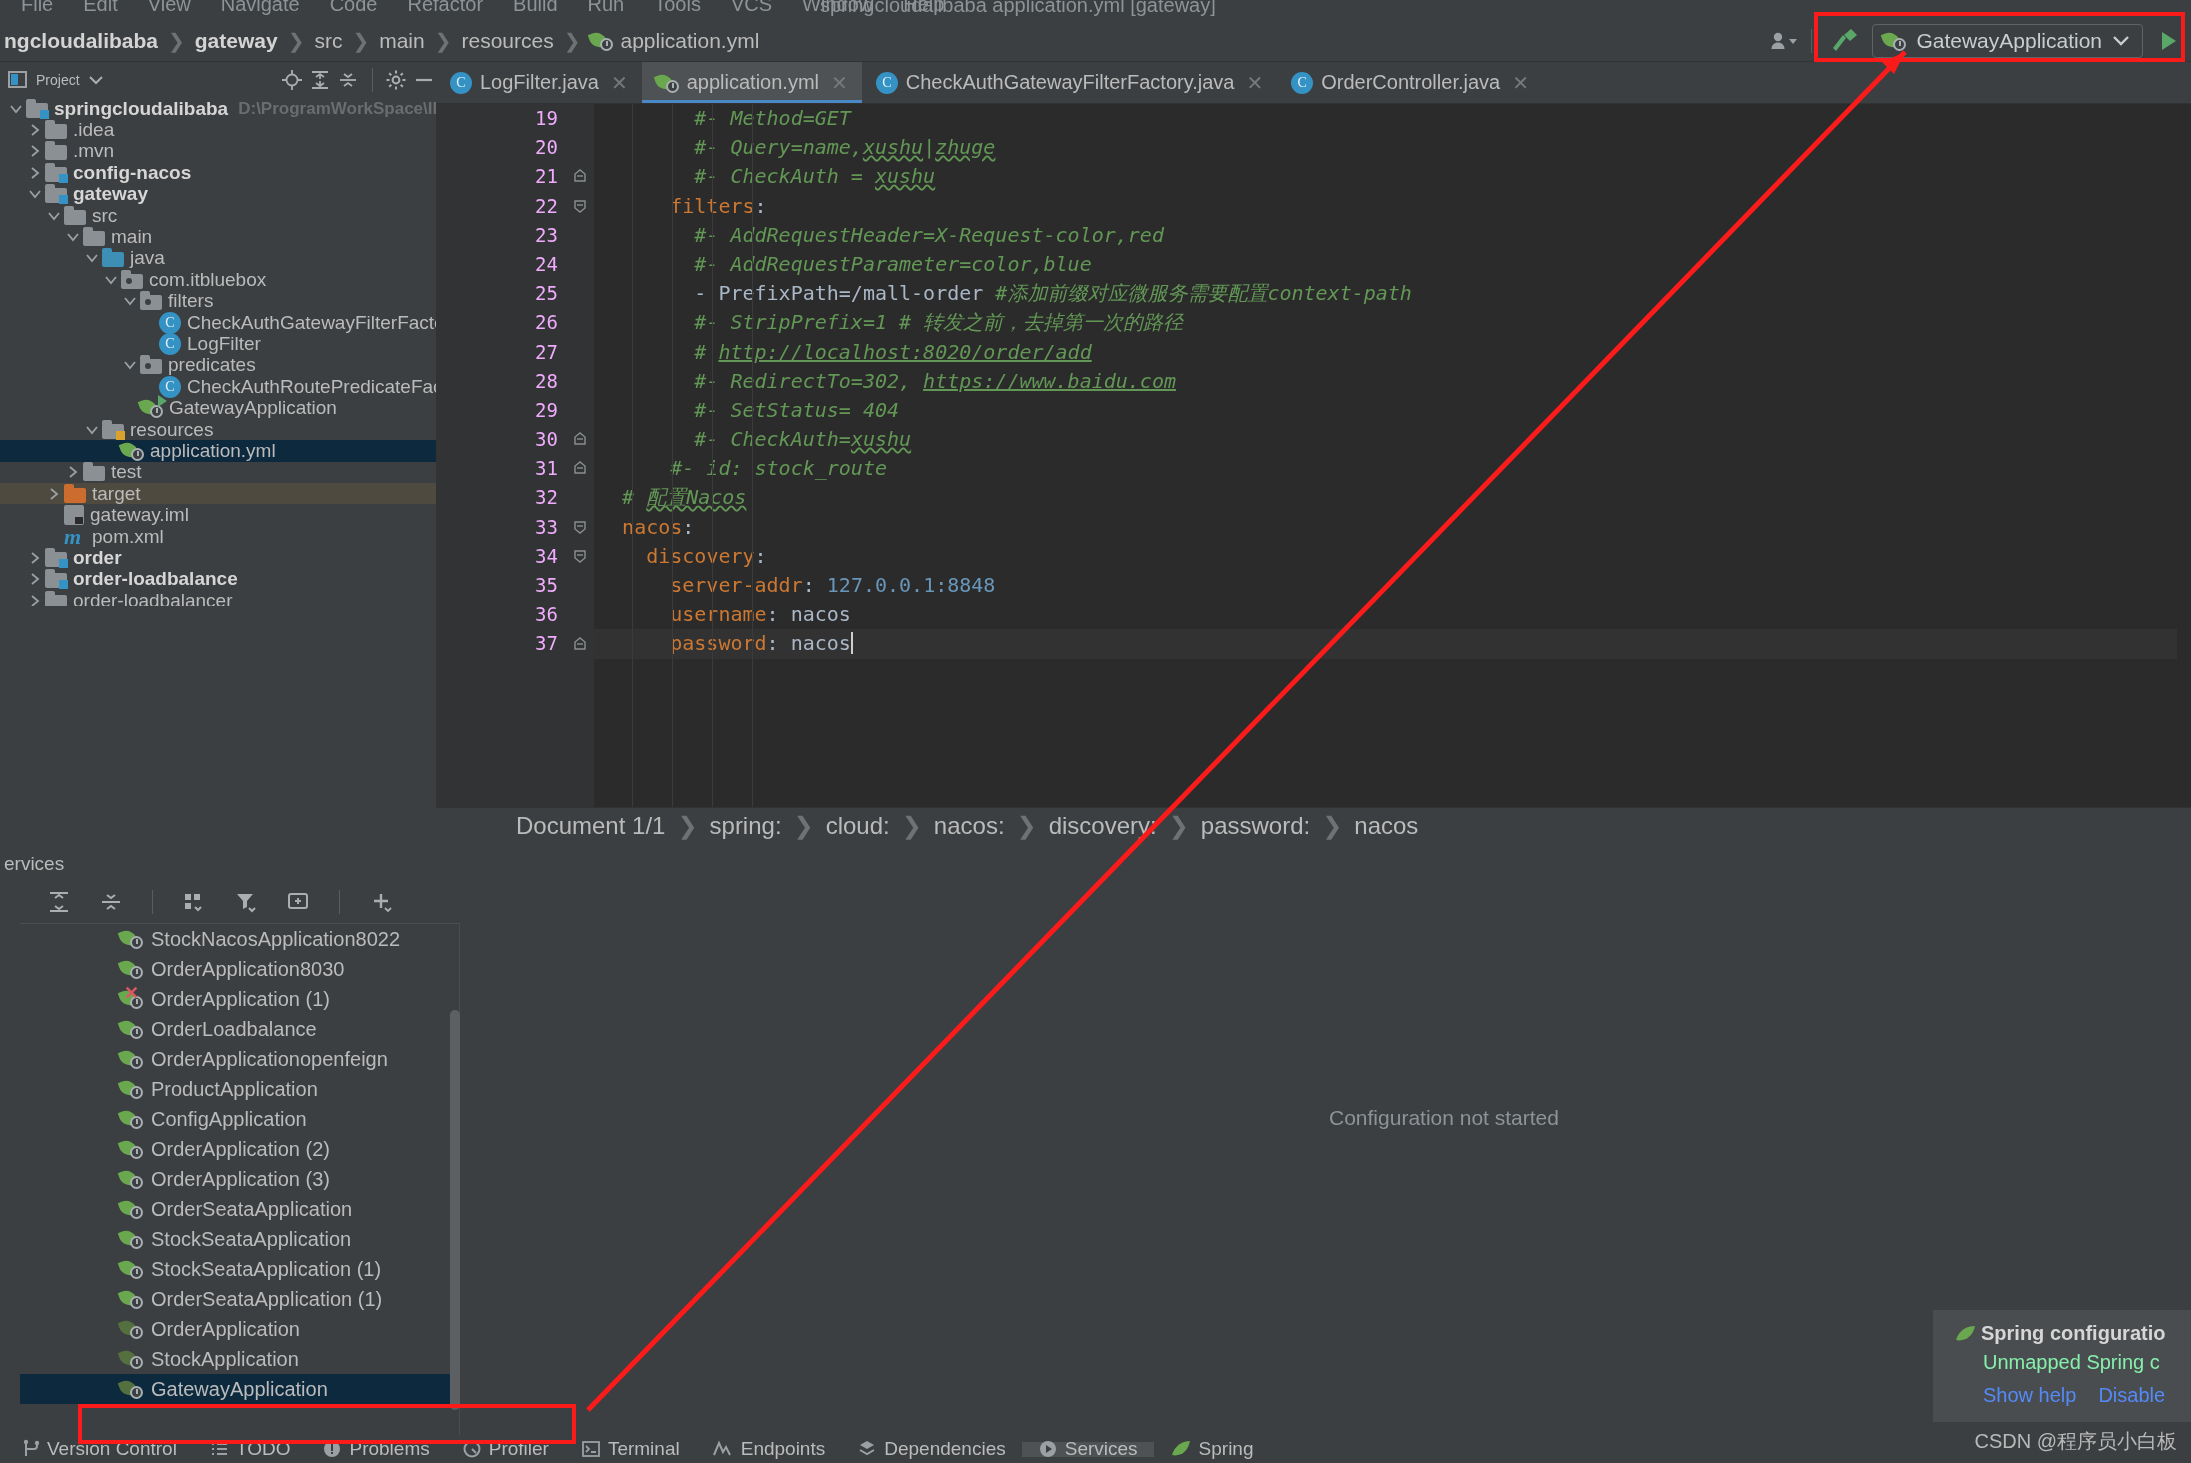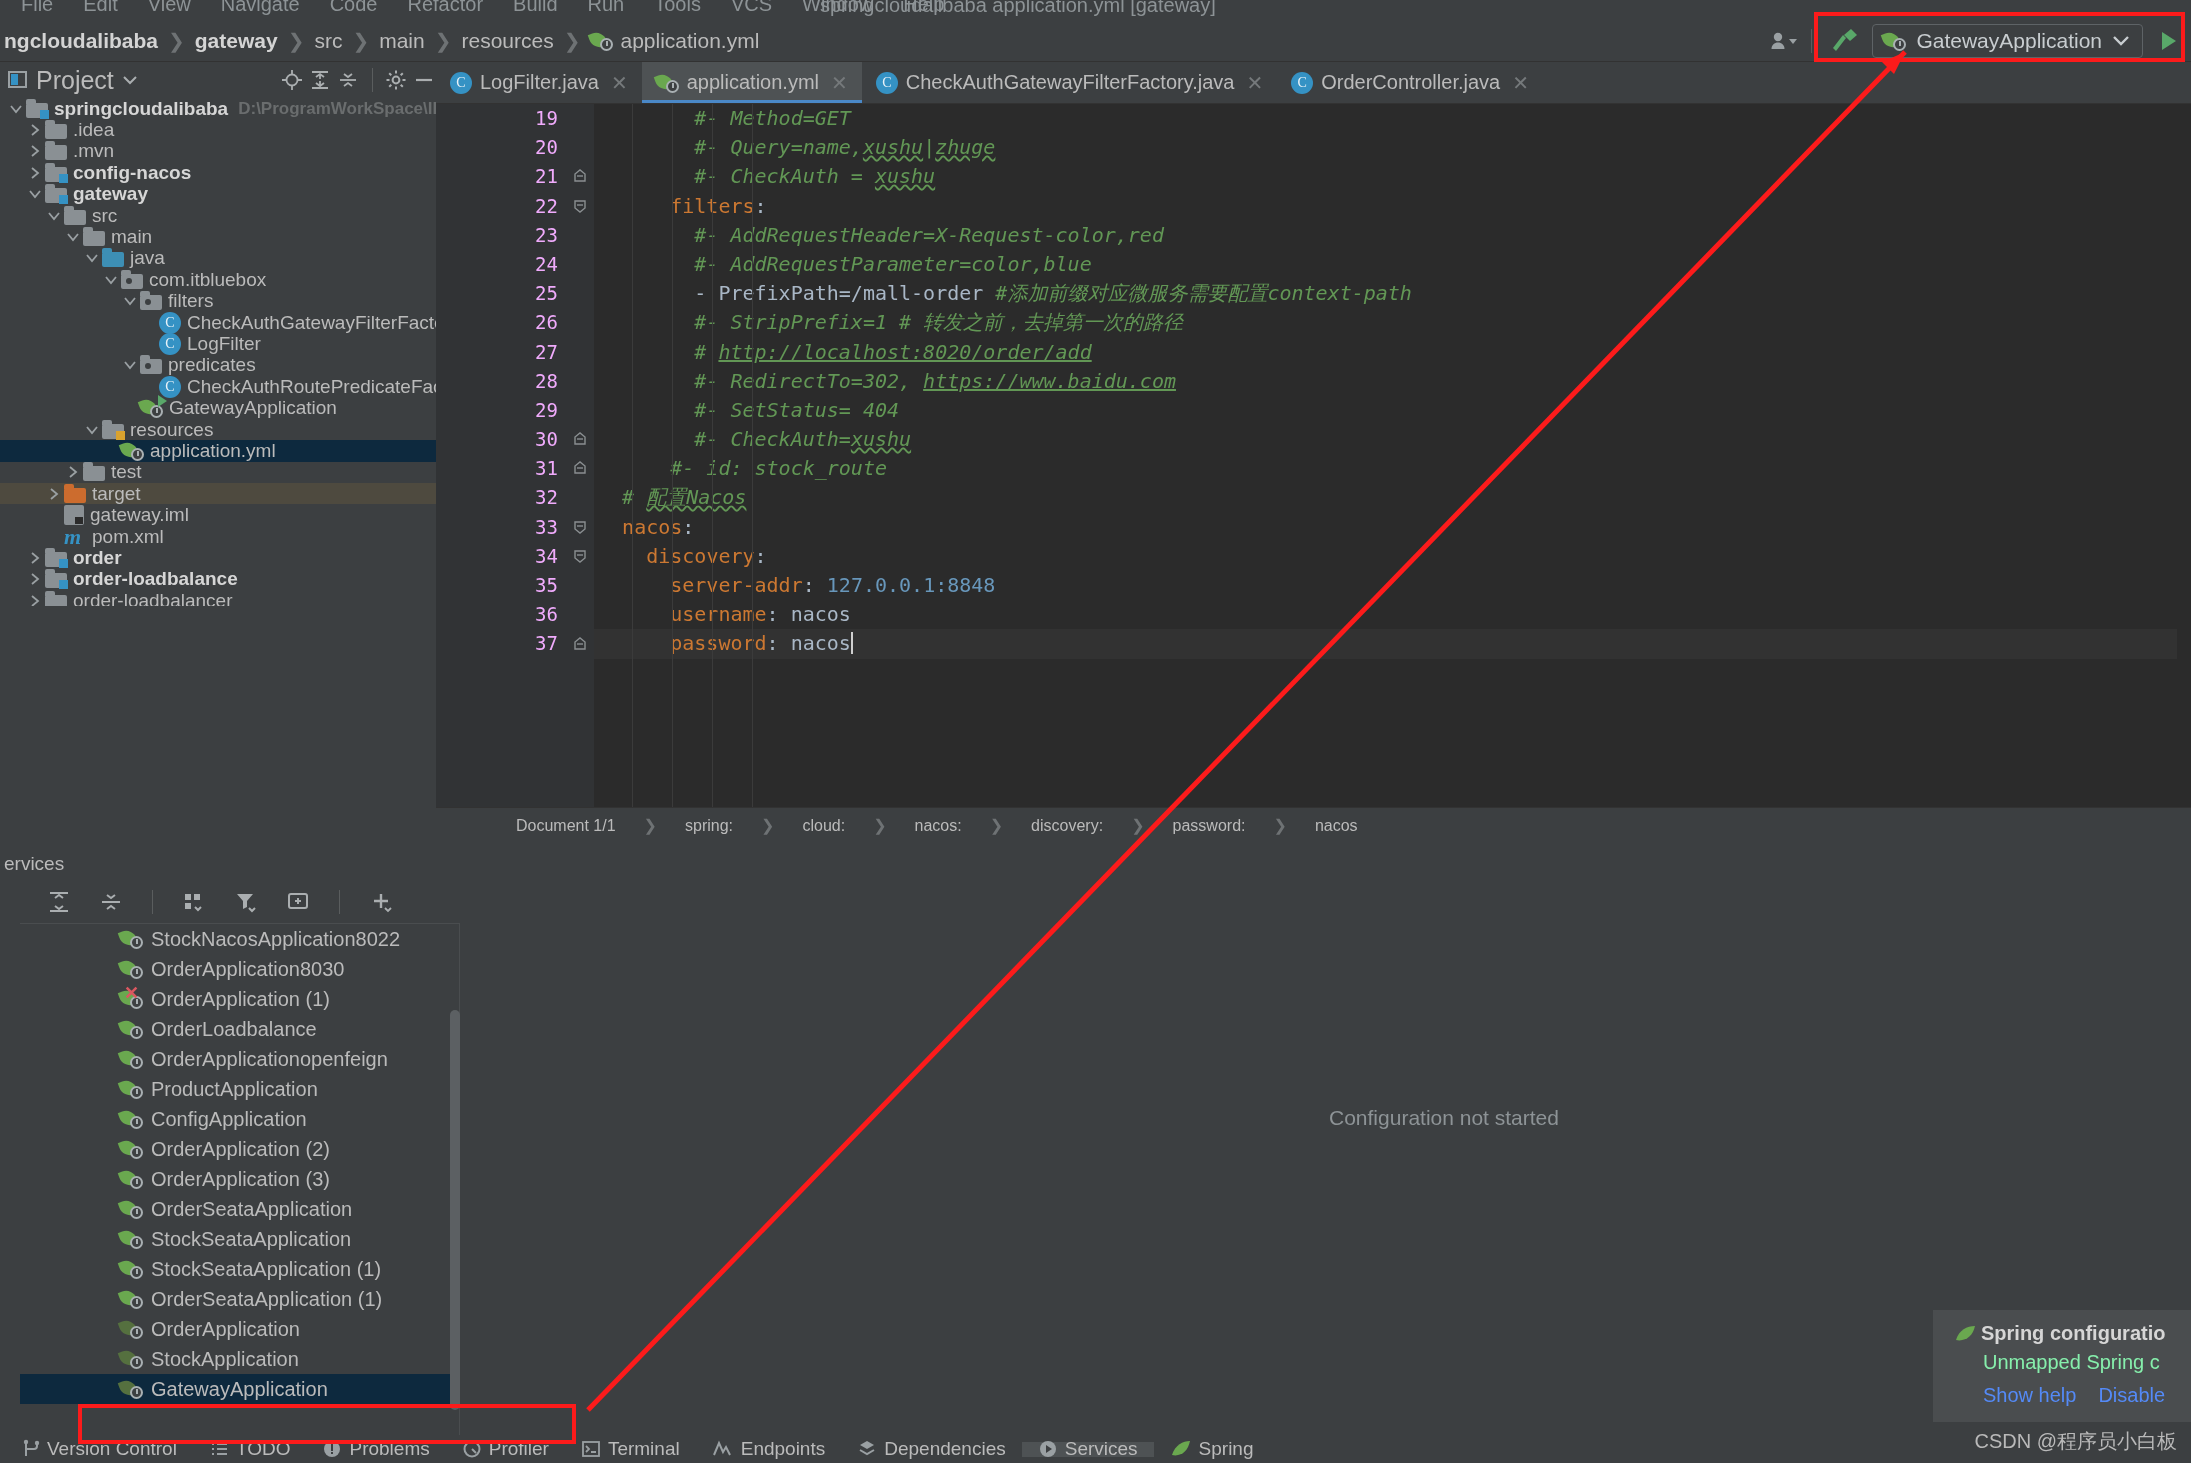--- a/index.html
+++ b/index.html
@@ -64,21 +64,21 @@
   }
   .runconfig .rc-label { font-size: 21px; color: #c8cdd0; white-space: nowrap; }
   .vsep { width: 1px; height: 24px; background: #5a5d5e; margin: 0 8px; }
 
   
   .proj-header {
     position: absolute; left: 0; top: 62px; width: 436px; height: 36px;
     background: #3c3f41; display: flex; align-items: center; padding-left: 8px;
     gap: 8px;
   }
-  .proj-header .ptitle { font-size: 25px; color: #bbbbbb; }
+  .proj-header .ptitle { font-size: 14px; color: #bbbbbb; }
   .proj-tools {
     position: absolute; left: 280px; top: 62px; width: 156px; height: 36px;
     display: flex; align-items: center; gap: 4px;
   }
   .proj-tree {
     position: absolute; left: 0; top: 98px; width: 436px; height: 508px;
     background: #3c3f41; overflow: hidden;
   }
   .trow {
     height: 21.4px; display: flex; align-items: center; white-space: nowrap;
@@ -157,21 +157,21 @@
   
   .ed-scroll {
     position: absolute; right: 0; top: 0; width: 14px; height: 703px;
     background: #2b2b2b;
   }
 
   
   .ed-crumb {
     position: absolute; left: 436px; top: 807px; width: 1755px; height: 36px;
     background: #3c3f41; display: flex; align-items: center; padding-left: 80px;
-    font-size: 16px; color: #bbbbbb; gap: 16px;
+    font-size: 24px; color: #bbbbbb; gap: 0;
     border-top: 1px solid #323232;
   }
   .ed-crumb .sep { color: #6e7274; padding: 0 12px; }
 
   
   .svc-title {
     position: absolute; left: 0; top: 848px; width: 2191px; height: 32px;
     font-size: 19px; color: #bbbbbb; display: flex; align-items: center;
     padding-left: 4px; background: #3c3f41;
   }

